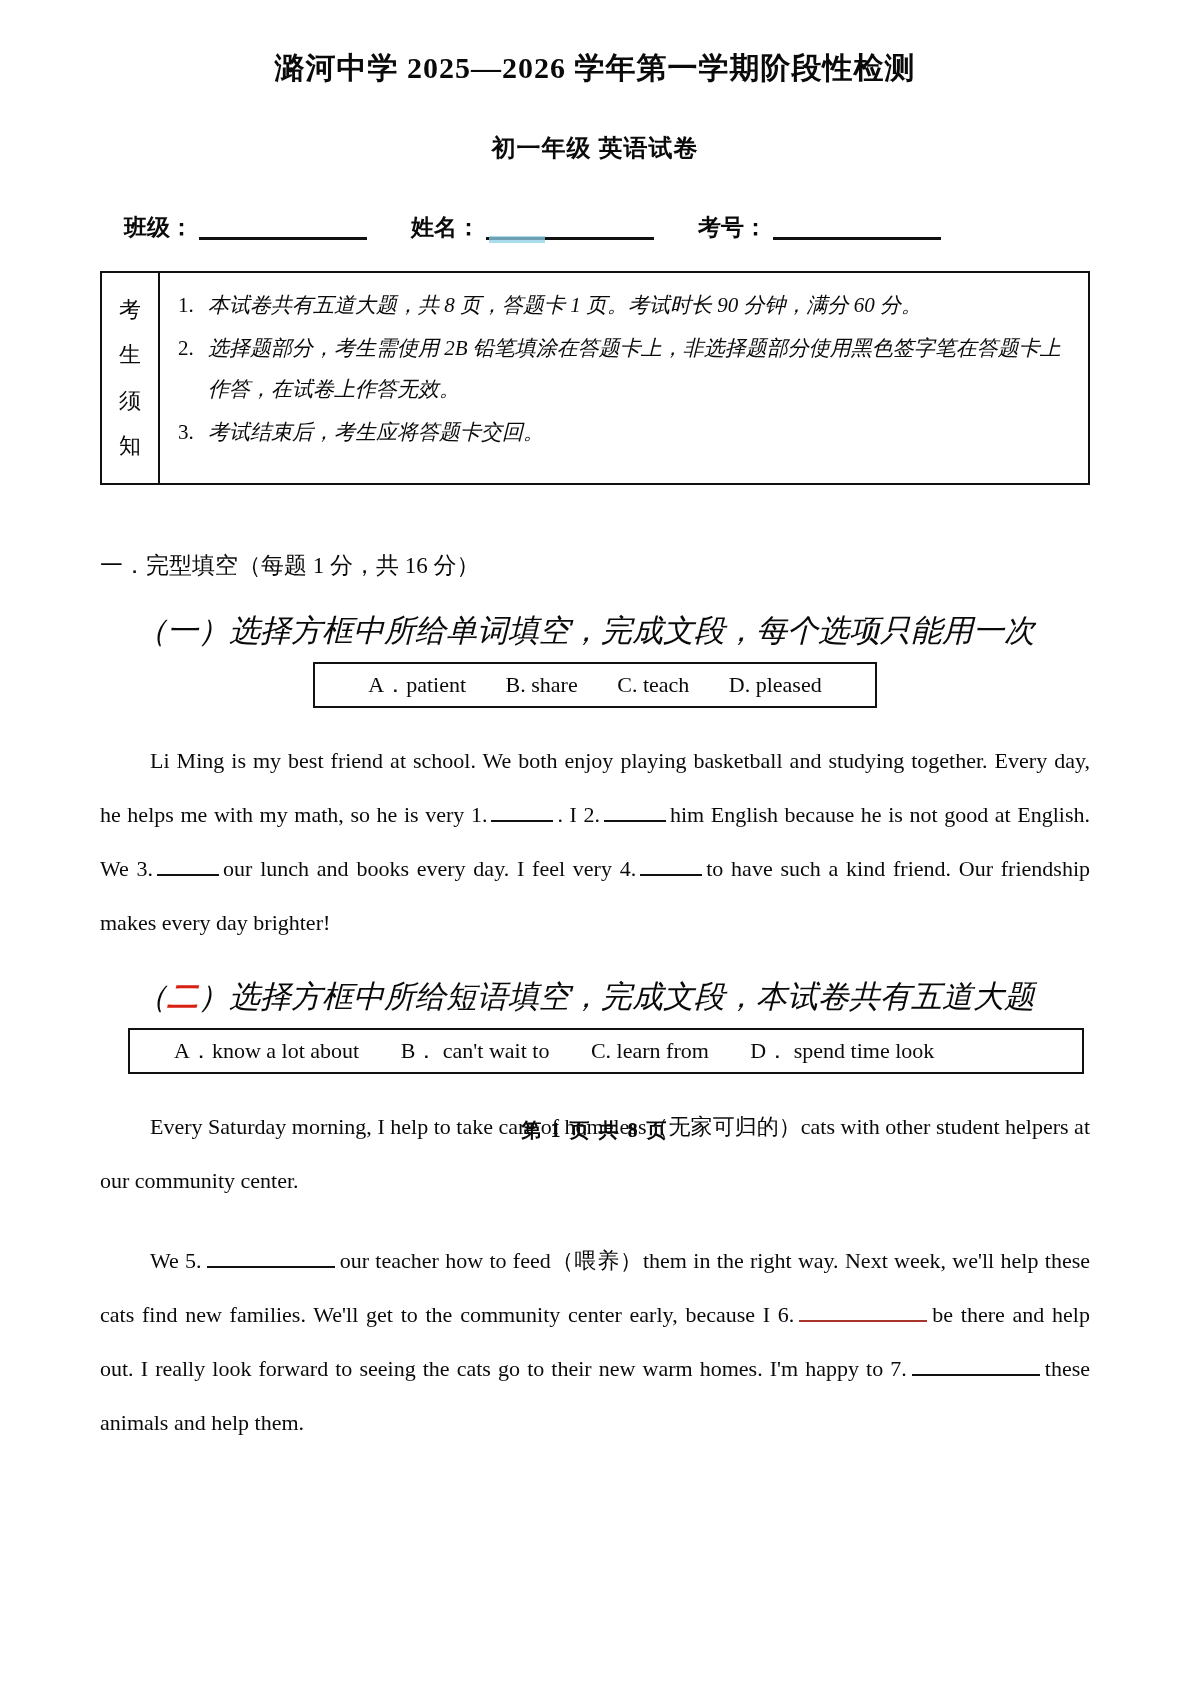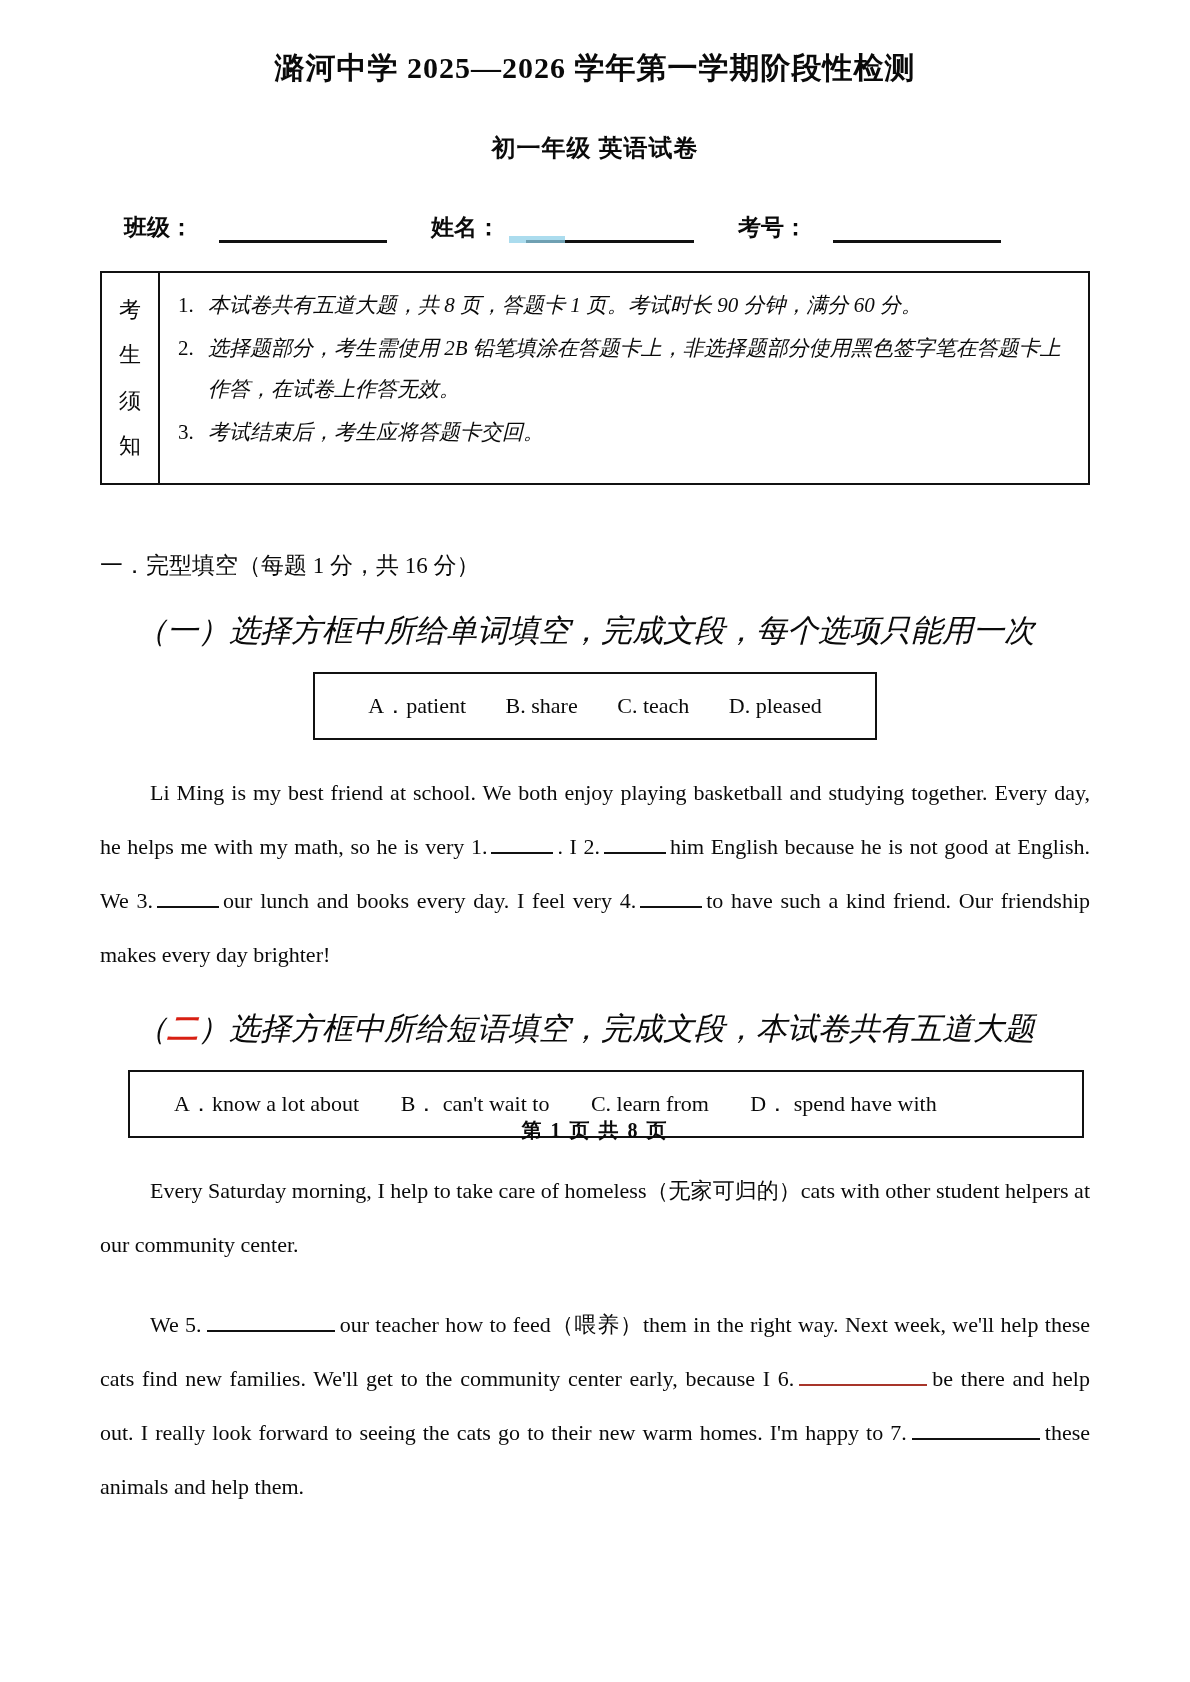--- a/index.html
+++ b/index.html
@@ -45,24 +45,23 @@
   .id-row {
     display: flex;
     align-items: flex-end;
     margin: 48px 0 0 0;
     padding-left: 24px;
     font-size: 23px;
     font-weight: bold;
   }
   .id-field {
     display: flex;
-    align-items: flex-end;
+    align-items: center;
     margin-right: 44px;
     position: relative;
-    gap: 20px;
   }
   .id-label { white-space: nowrap; }
   .id-blank {
     display: inline-block;
     width: 168px;
     border-bottom: 3px solid #111;
     height: 22px;
     margin-left: 6px;
   }
   .id-blank.smudge::after {
@@ -132,22 +131,22 @@
   }
   .red-mark {
     color: #d81f12;
     font-weight: bold;
   }
 
   
   .opt-box {
     border: 2px solid #111;
     font-size: 22px;
-    padding: 17px 20px;
-    margin-top: 18px;
+    padding: 6px 20px;
+    margin-top: 8px;
     white-space: nowrap;
   }
   .opt-box.words {
     width: 520px;
     margin-left: auto;
     margin-right: auto;
     text-align: center;
   }
   .opt-box.words .opt { display: inline-block; margin: 0 17px; }
   .opt-box.phrases {
@@ -260,21 +259,21 @@
   </div>
 
   <div class="sub-sec">
     <span>（</span><span class="red-mark">二</span><span>）选择方框中所给短语填空，完成文段，本试卷共有五道大题</span>
   </div>
 
   <div class="opt-box phrases">
     <span class="opt">A．know a lot about</span>
     <span class="opt">B． can't wait to</span>
     <span class="opt">C. learn from</span>
-    <span class="opt">D． spend have with</span>
+    <span class="opt">D． spend time look</span>
   </div>
 
   <div class="passage">
     <p>
       <span class="indent"></span><span>Every Saturday morning, I help to take care of homeless（无家可归的）cats with other student helpers at our community center.</span>
     </p>
     <p style="margin-top:26px;">
       <span class="indent"></span><span>We 5.</span><span class="blank-l"></span><span>our teacher how to feed（喂养）them in the right way. Next week, we'll help these cats find new families. We'll get to the community center early, because I 6.</span><span class="blank-l red-underline"></span><span>be there and help out. I really look forward to seeing the cats go to their new warm homes. I'm happy to 7.</span><span class="blank-l"></span><span>these animals and help them.</span>
     </p>
   </div>

